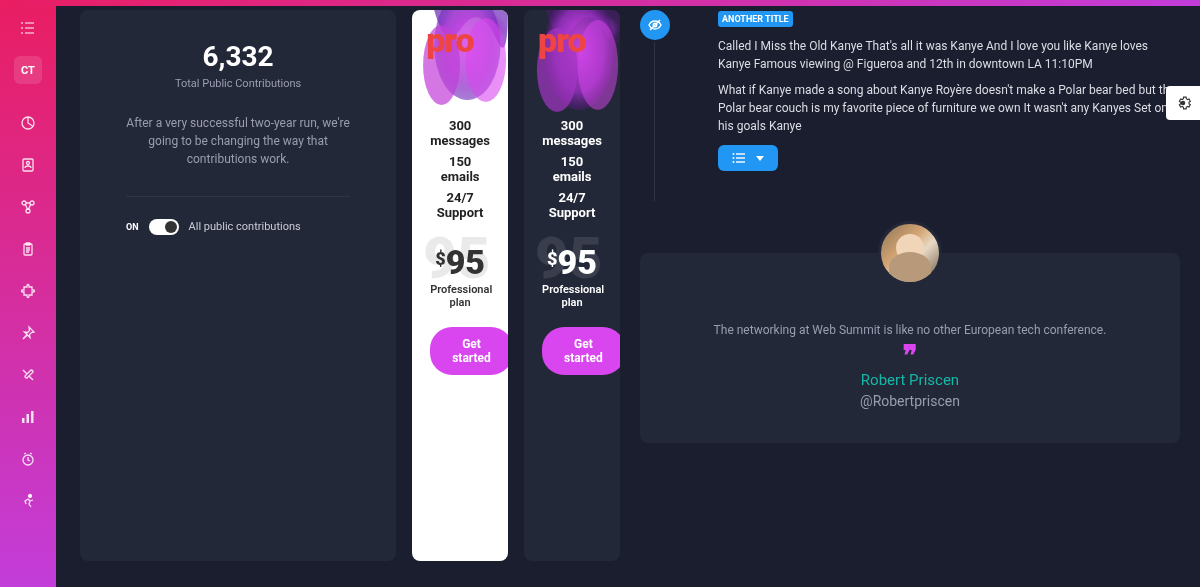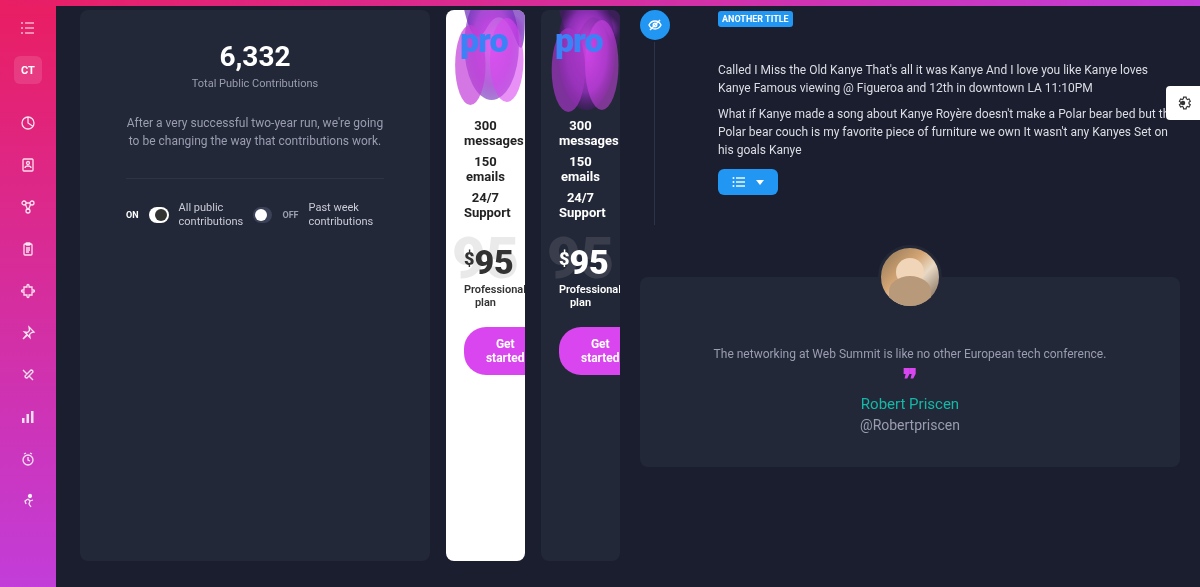--- a/index.html
+++ b/index.html
@@ -26,36 +26,36 @@
     .switch .knob { width:12px; height:12px; background:#fff; border-radius:50%; position:absolute; top:2px; }
     .switch.on .knob { right:2px; background:#333; }
     .switch.off .knob { left:2px; }
     .switch-txt { font-size:9px; font-weight:700; color:#fff; }
     .pricing-row { display:grid; grid-template-columns:1fr 1fr; gap:16px; }
     .price-card { border-radius:8px; overflow:hidden; position:relative; padding:22px 18px 26px; text-align:center; }
     .price-card.light { background:#fff; color:#333; }
     .price-card.dark { background:#232838; color:#fff; }
     .splash { position:absolute; top:0; right:0; left:0; height:140px; pointer-events:none; }
     .splash svg { width:100%; height:100%; }
-    .pro-label { position:absolute; top:10px; left:14px; font-size:34px; font-weight:900; color:#3b82f6; letter-spacing:-1px; }
+    .pro-label { position:absolute; top:10px; left:14px; font-size:34px; font-weight:900; color:#ef4444; letter-spacing:-1px; }
     .price-feat { font-size:13px; font-weight:700; margin-top:6px; position:relative; z-index:2; }
     .price-card.light .price-feat { color:#222; }
     .price-feats { margin-top:86px; }
     .price-val { font-size:34px; font-weight:900; margin-top:22px; position:relative; display:inline-block; }
     .price-val .ghost { font-size:58px; position:absolute; left:-12px; top:-18px; opacity:.1; font-weight:900; }
     .price-card.dark .price-val .ghost { color:#fff; }
     .price-cur { font-size:18px; font-weight:900; vertical-align:top; position:relative; top:6px; }
     .plan-sub { font-size:11px; font-weight:600; margin-top:1px; }
     .btn-pink { background:#d946ef; color:#fff; border:none; padding:10px 22px; border-radius:22px; font-size:12px; font-weight:700; margin-top:18px; cursor:pointer; }
     .right-col { display:flex; flex-direction:column; gap:28px; position:relative; }
     .timeline-item { position:relative; padding-left:78px; }
     .timeline-item::before { content:''; position:absolute; left:14px; top:32px; bottom:-30px; width:1px; background:#2e3447; }
     .tl-icon { position:absolute; left:0; top:0; width:30px; height:30px; background:#2196f3; border-radius:50%; display:flex; align-items:center; justify-content:center; color:#fff; font-size:14px; }
     .tl-badge { display:inline-block; background:#2196f3; color:#fff; font-size:9px; font-weight:700; padding:3px 4px; border-radius:3px; margin-bottom:10px; }
-    .tl-body { font-size:12px; color:#dcdde5; line-height:1.5;margin-top:24px; }
+    .tl-body { font-size:12px; color:#dcdde5; line-height:1.5; }
     .tl-body p { margin-bottom:8px; }
     .btn-blue-dd { background:#2196f3; border:none; color:#fff; padding:7px 14px; border-radius:6px; cursor:pointer; font-size:12px; display:flex; align-items:center; gap:10px; margin-top:10px; }
     .testimonial { background:#232838; border-radius:8px; padding:70px 36px 34px; text-align:center; margin-top:54px; position:relative; }
     .avatar { width:64px; height:64px; border-radius:50%; position:absolute; top:-32px; left:50%; transform:translateX(-50%); background:linear-gradient(135deg,#8b7355 0%,#d4a574 40%,#e8d9c5 60%,#6b5540 100%); border:3px solid #232838; overflow:hidden; }
     .avatar::after { content:''; position:absolute; bottom:0; left:50%; transform:translateX(-50%); width:42px; height:30px; background:#b89a7a; border-radius:50% 50% 0 0; }
     .avatar::before { content:''; position:absolute; top:10px; left:50%; transform:translateX(-50%); width:28px; height:28px; background:#f0d5b8; border-radius:50%; }
     .testi-txt { font-size:12px; color:#9a9db0; }
     .testi-quote { color:#d946ef; font-size:28px; font-weight:900; margin-top:8px; line-height:.8; }
     .testi-name { color:#14b8a6; font-size:15px; font-weight:400; margin-top:4px; }
     .testi-handle { font-size:14px; margin-top:4px; }
@@ -157,27 +157,20 @@
       <div class="contrib-big">6,332</div>
       <div class="contrib-sub">Total Public Contributions</div>
       <div class="contrib-desc">After a very successful two-year run, we're going to be changing the way that contributions work.</div>
       <div class="contrib-toggles">
         <div class="tg">
           <span class="switch-txt">ON</span>
           <div class="switch on">
               <div class="knob"></div>
             </div>
           <div class="tg-label">All public contributions</div>
-        </div>
-        <div class="tg">
-          <div class="switch off">
-              <div class="knob"></div>
-            </div>
-          <span class="switch-txt" style="color:#9a9db0">OFF</span>
-          <div class="tg-label">Past week contributions</div>
         </div>
       </div>
     </div>
 
     <div class="pricing-row">
       <div class="price-card light">
         <div class="splash">
           <svg viewBox="0 0 260 140" preserveAspectRatio="none">
               <defs>
                 <radialGradient id="g1">

